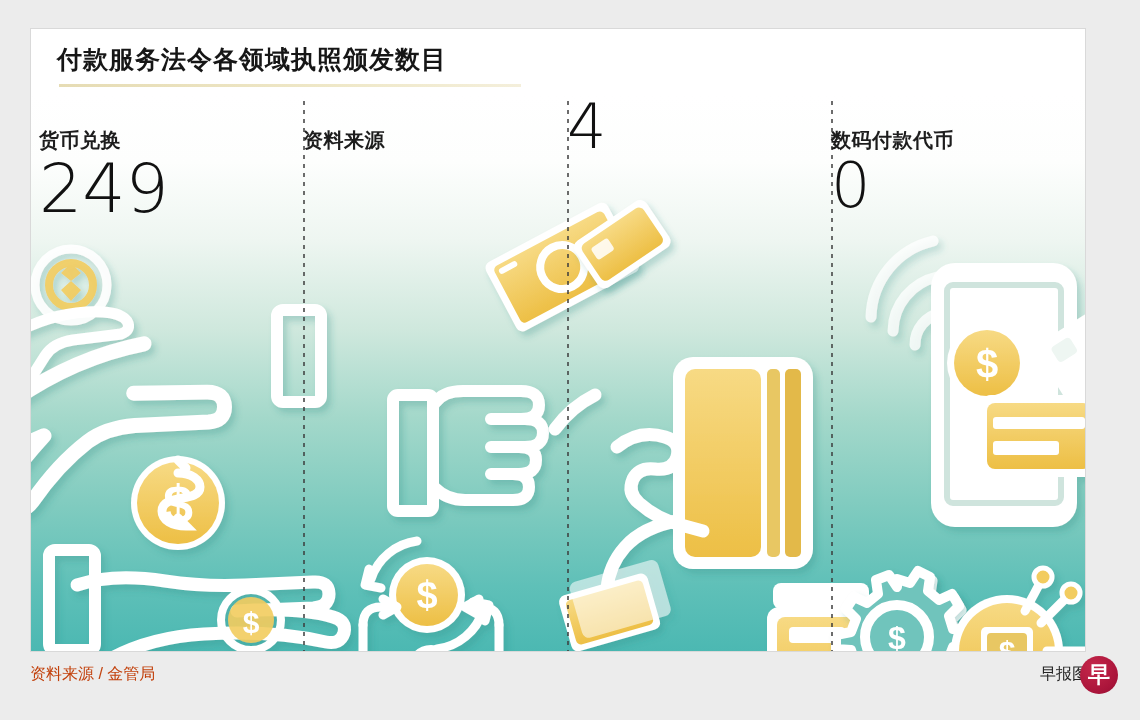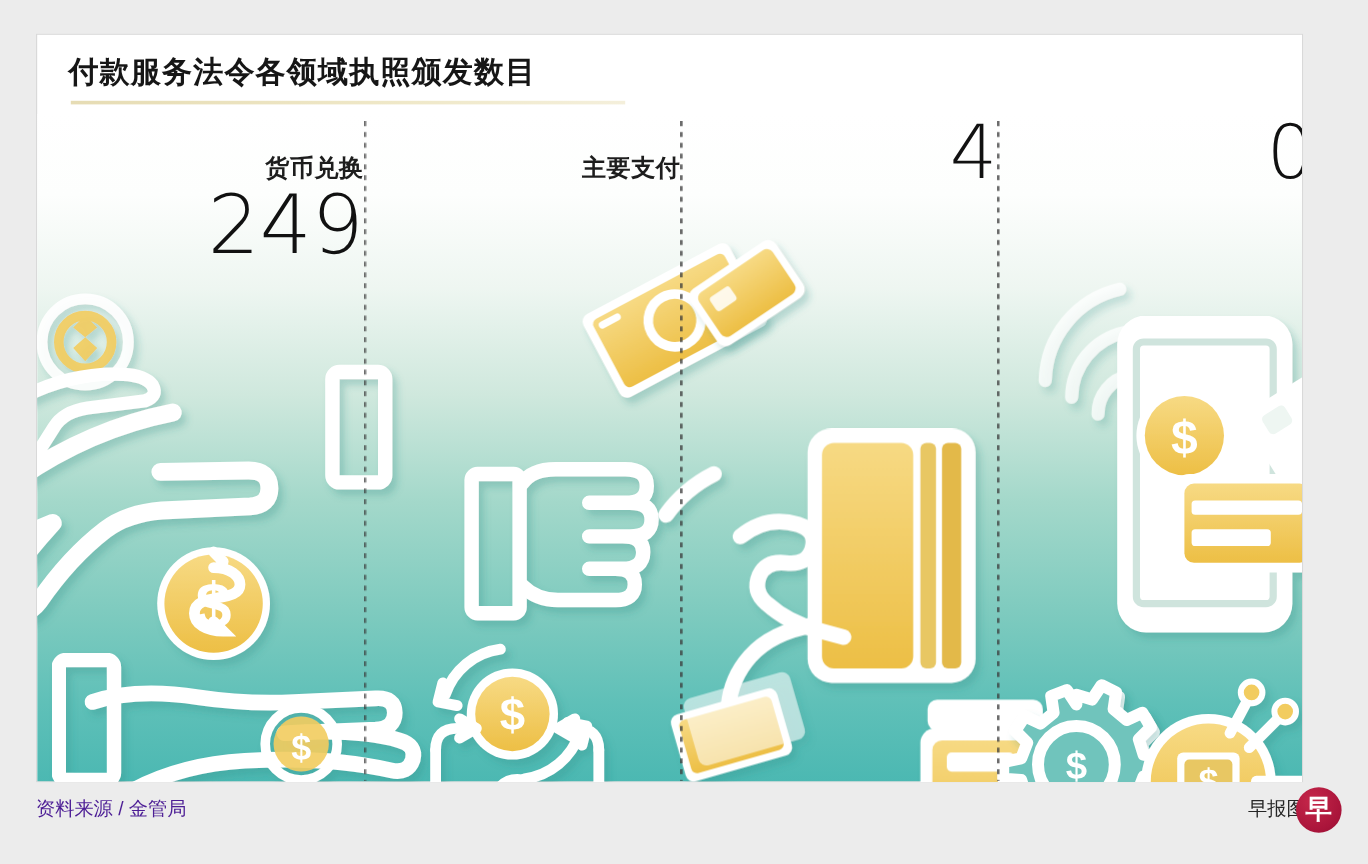--- a/index.html
+++ b/index.html
@@ -53,36 +53,36 @@
   .sep {
     position: absolute;
     top: 6px;
     width: 2px; height: 552px;
     background-image: linear-gradient(to bottom, #3a3a3a 0 4px, rgba(0,0,0,0) 4px 9px);
     background-size: 2px 9px;
     opacity: .75;
   }
 
   
-  .col { position: absolute; top: 0; width: 264px; text-align: right; }
+  .col { position: absolute; top: 0; width: 264px; text-align: left; }
   .col-label {
     font-size: 20px; font-weight: 700; color: #1d1d1d;
     letter-spacing: .5px; margin-top: 32px; white-space: nowrap;
   }
   .col-value {
     font-size: 68px; font-weight: 300; color: #111111;
     line-height: .98; margin-top: 2px;
     font-family: "DejaVu Sans", "Liberation Sans", sans-serif;
   }
   .col-value.sm { font-size: 62px; }
 
   
   .foot-left {
     position: absolute; left: 30px; top: 664px;
-    font-size: 16px; color: #4c1d95; white-space: nowrap;
+    font-size: 16px; color: #c2410c; white-space: nowrap;
   }
   .foot-right {
     position: absolute; right: 52px; top: 664px;
     font-size: 16px; color: #262626; white-space: nowrap;
   }
   .logo-badge {
     position: absolute; right: 22px; top: 656px;
     width: 38px; height: 38px; border-radius: 50%;
     background: radial-gradient(circle at 35% 30%, #c5274a 0%, #a9143a 70%, #8e0f30 100%);
     color: #fff; font-size: 22px; font-weight: 700;
@@ -297,26 +297,27 @@
 
       <div class="sep" style="left:272px"></div>
       <div class="sep" style="left:536px"></div>
       <div class="sep" style="left:800px"></div>
 
       <div class="col" style="left:8px">
         <div class="col-label">货币兑换</div>
         <div class="col-value">249</div>
       </div>
       <div class="col" style="left:272px">
-        <div class="col-label">主要支付</div>
+        <div class="col-label">资料来源</div>
       </div>
       <div class="col" style="left:536px">
         <div class="col-value sm">4</div>
       </div>
       <div class="col" style="left:800px">
+        <div class="col-label">数码付款代币</div>
         <div class="col-value sm">0</div>
       </div>
 
     </div>
   </div>
 
   <div class="foot-left">资料来源 / 金管局</div>
   <div class="foot-right">早报图</div>
   <div class="logo-badge">早</div>
 

